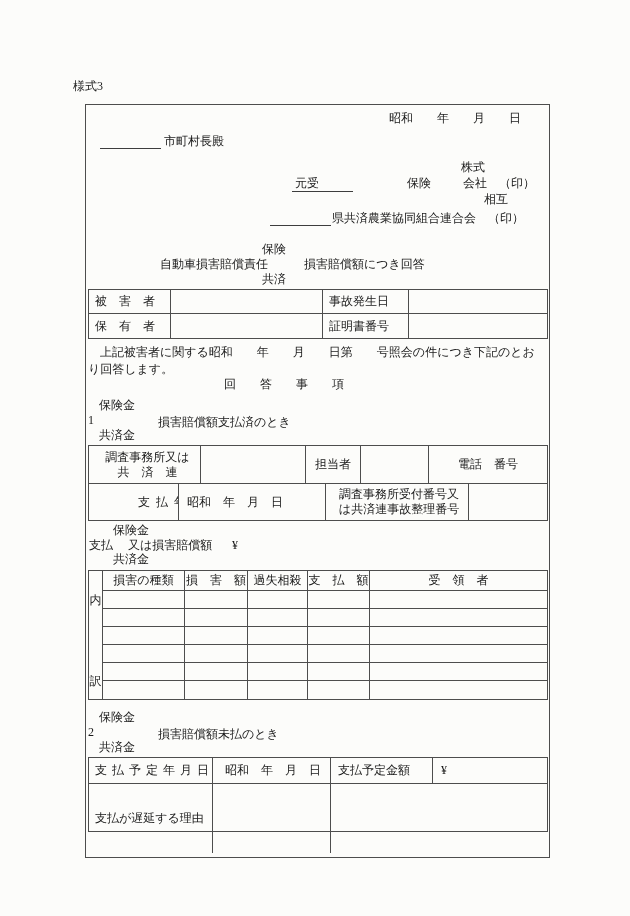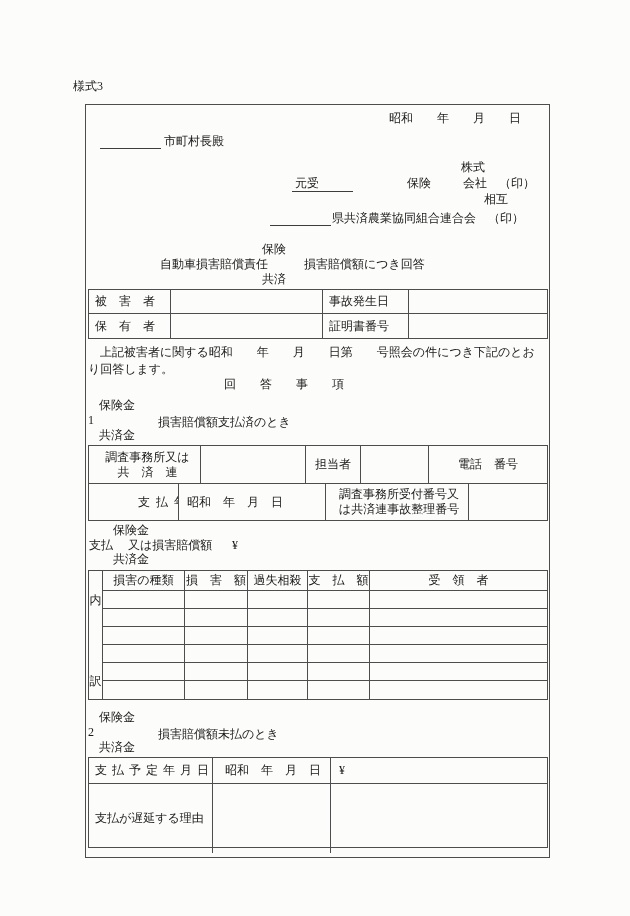--- a/index.html
+++ b/index.html
@@ -166,24 +166,25 @@
           <div class="cell"></div>
       </div>
     </div>
   </div>
 
   <div class="t" style="left:99px; top:710px;">保険金</div>
   <div class="t" style="left:88px; top:725px;">2</div>
   <div class="t" style="left:158px; top:727px;">損害賠償額未払のとき</div>
   <div class="t" style="left:99px; top:740px;">共済金</div>
 
-  <div class="tbl" style="left:88px; top:757px; width:460px; height:91px;">
+  <div class="tbl" style="left:88px; top:757px; width:460px; height:75px;">
     <div class="row" style="grid-template-columns:124px 118px 102px 1fr; height:26px;">
       <div class="cell" style="letter-spacing:5px; padding-left:6px;">支払予定年月日</div>
       <div class="cell" style="padding-left:12px;">昭和　年　月　日</div>
+      <div class="cell" style="padding-left:7px;">支払予定金額</div>
       <div class="cell" style="padding-left:8px;">¥</div>
     </div>
     <div class="row" style="grid-template-columns:124px 118px 1fr; height:69px;">
       <div class="cell">支払が遅延する理由</div>
       <div class="cell"></div>
       <div class="cell"></div>
     </div>
   </div>
 
 </div>

